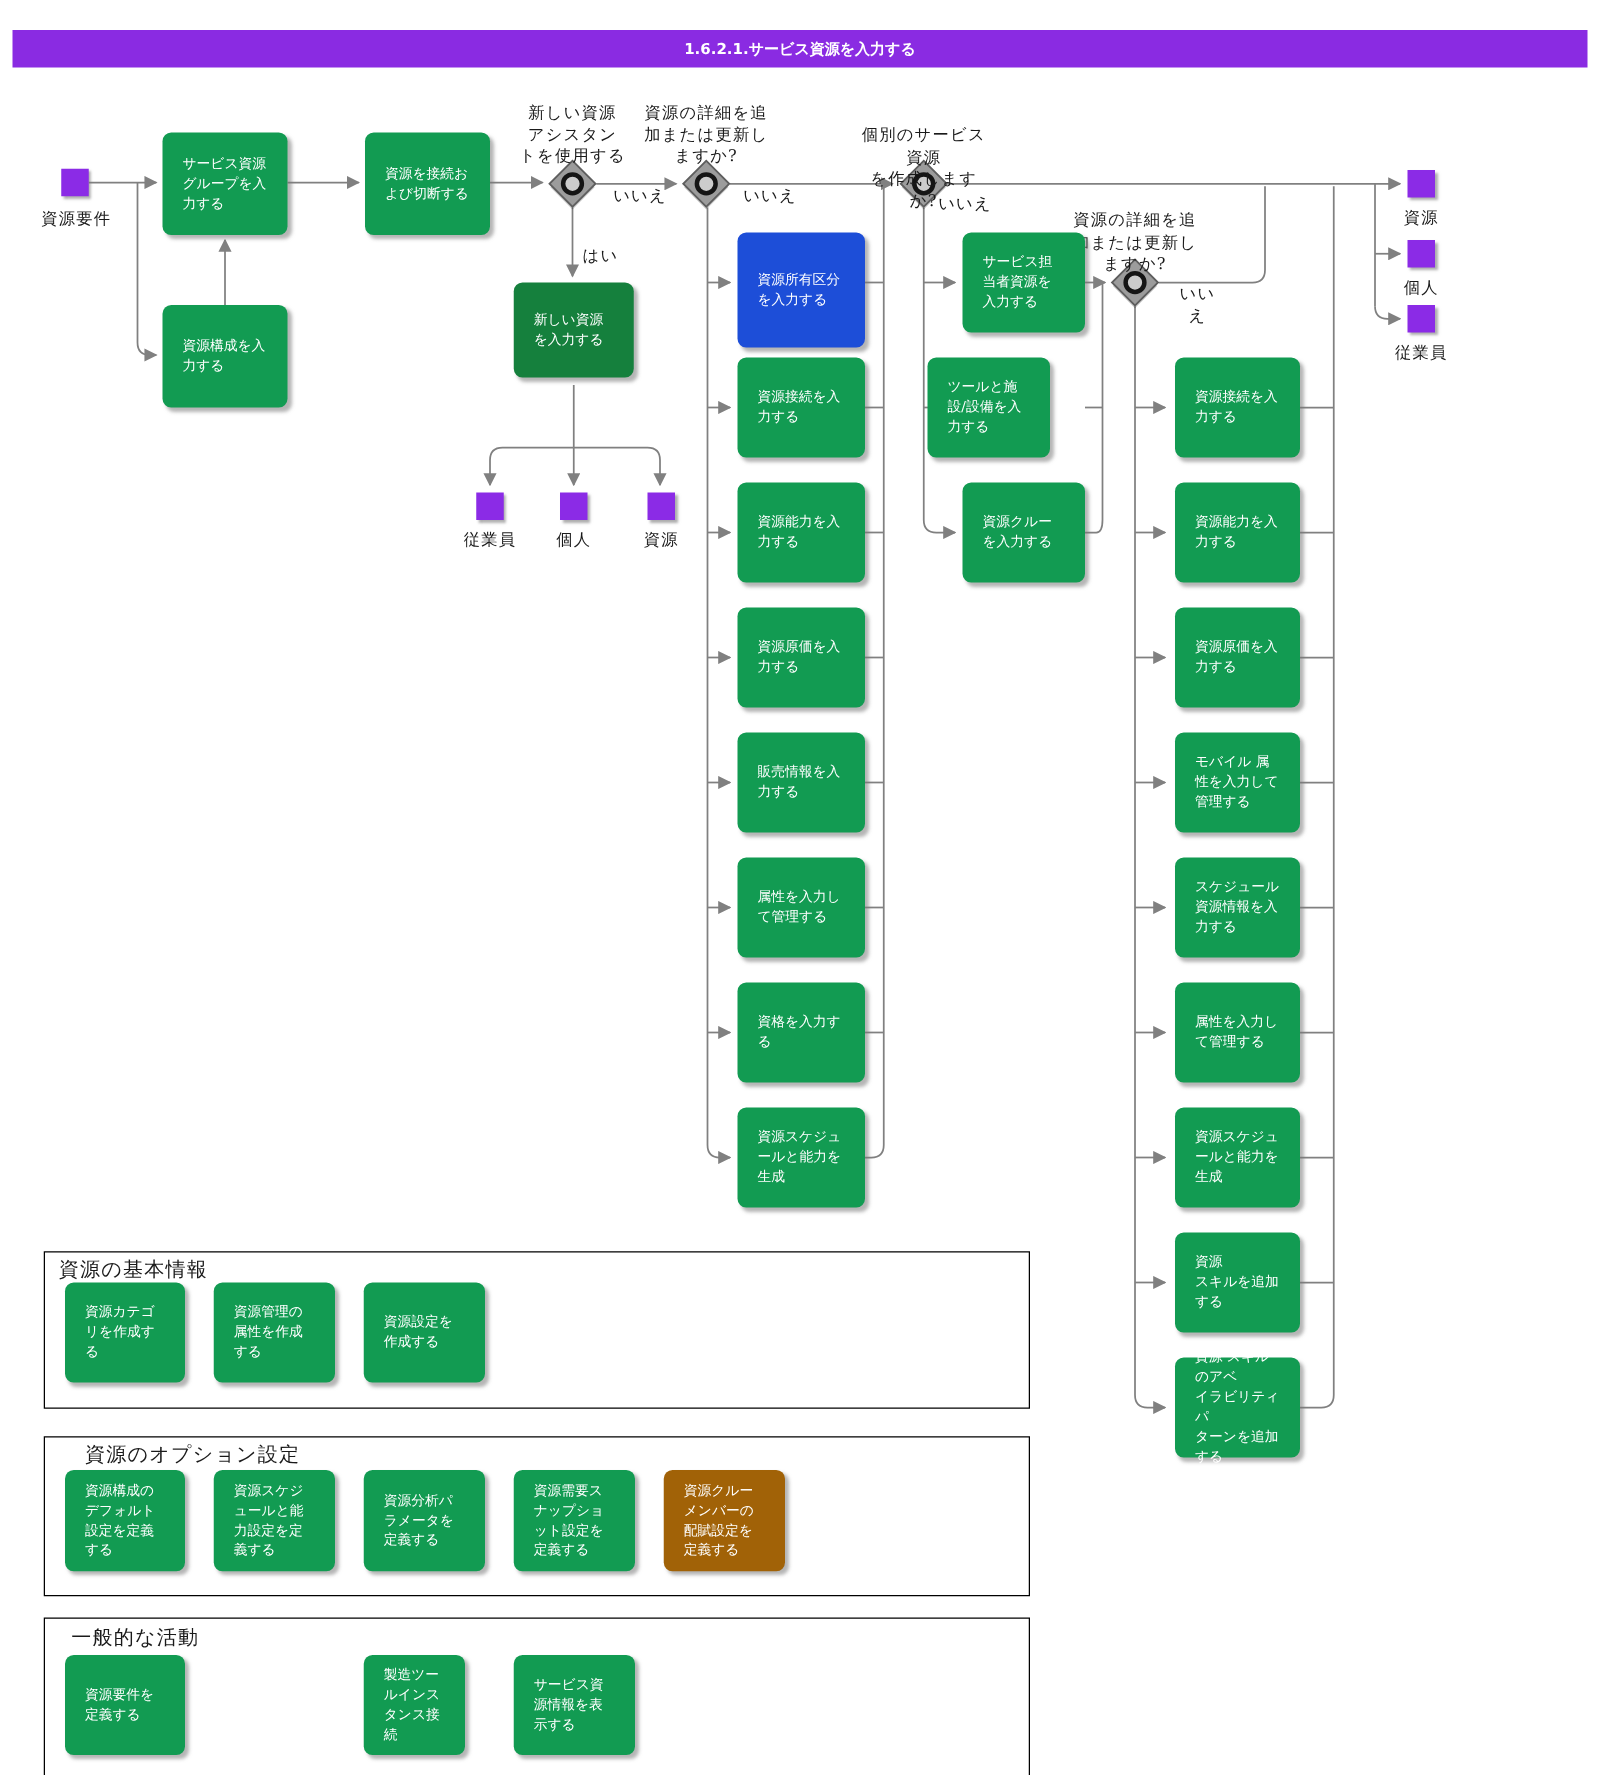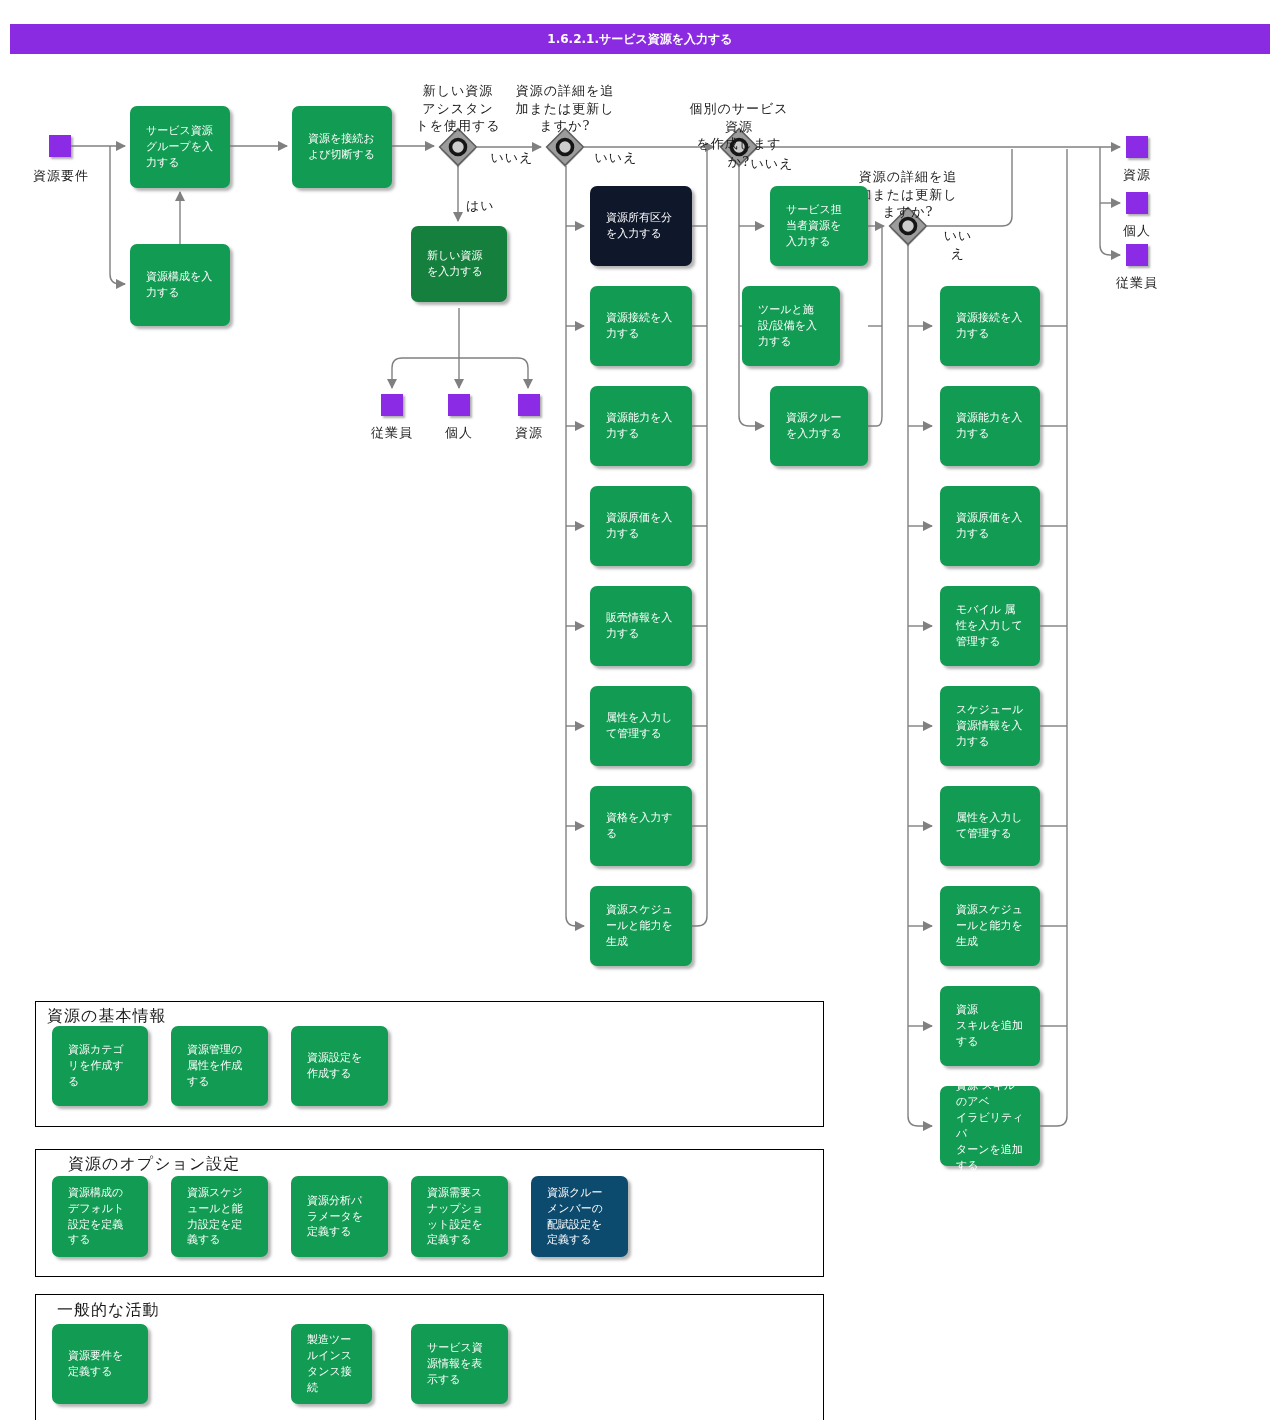--- a/index.html
+++ b/index.html
@@ -165,21 +165,21 @@
   <div class="lbl" style="left:938px;top:211px;width:40px;">いい
 え</div>
 
   <div class="evt" style="left:381px;top:378px;background:#8B2BE6;"></div>
   <div class="lbl" style="left:352px;top:408px;width:80px;">従業員</div>
   <div class="evt" style="left:448px;top:378px;background:#8B2BE6;"></div>
   <div class="lbl" style="left:419px;top:408px;width:80px;">個人</div>
   <div class="evt" style="left:518px;top:378px;background:#8B2BE6;"></div>
   <div class="lbl" style="left:489px;top:408px;width:80px;">資源</div>
 
-  <div class="fbox" style="left:590px;top:170px;width:102px;height:80px;background:#0f172a;">資源所有区分を入力する</div>
+  <div class="fbox" style="left:590px;top:170px;width:102px;height:92px;background:#1d4ed8;">資源所有区分を入力する</div>
   <div class="fbox" style="left:590px;top:270px;width:102px;height:80px;background:#129B52;">資源接続を入力する</div>
   <div class="fbox" style="left:590px;top:370px;width:102px;height:80px;background:#129B52;">資源能力を入力する</div>
   <div class="fbox" style="left:590px;top:470px;width:102px;height:80px;background:#129B52;">資源原価を入力する</div>
   <div class="fbox" style="left:590px;top:570px;width:102px;height:80px;background:#129B52;">販売情報を入力する</div>
   <div class="fbox" style="left:590px;top:670px;width:102px;height:80px;background:#129B52;">属性を入力して管理する</div>
   <div class="fbox" style="left:590px;top:770px;width:102px;height:80px;background:#129B52;">資格を入力する</div>
   <div class="fbox" style="left:590px;top:870px;width:102px;height:80px;background:#129B52;">資源スケジュールと能力を生成</div>
 
   <div class="fbox" style="left:770px;top:170px;width:98px;height:80px;background:#129B52;">サービス担当者資源を入力する</div>
   <div class="fbox" style="left:742px;top:270px;width:98px;height:80px;background:#129B52;">ツールと施設/設備を入力する</div>
@@ -210,21 +210,21 @@
   <div class="fbox" style="left:52px;top:1010px;width:96px;height:80px;background:#129B52;">資源カテゴリを作成する</div>
   <div class="fbox" style="left:171px;top:1010px;width:97px;height:80px;background:#129B52;">資源管理の属性を作成する</div>
   <div class="fbox" style="left:291px;top:1010px;width:97px;height:80px;background:#129B52;">資源設定を作成する</div>
 
   <div class="sec" style="left:35px;top:1133px;width:787px;height:126px;"></div>
   <div class="sec-title" style="left:68px;top:1138px;">資源のオプション設定</div>
   <div class="fbox" style="left:52px;top:1160px;width:96px;height:81px;background:#129B52;">資源構成のデフォルト設定を定義する</div>
   <div class="fbox" style="left:171px;top:1160px;width:97px;height:81px;background:#129B52;">資源スケジュールと能力設定を定義する</div>
   <div class="fbox" style="left:291px;top:1160px;width:97px;height:81px;background:#129B52;">資源分析パラメータを定義する</div>
   <div class="fbox" style="left:411px;top:1160px;width:97px;height:81px;background:#129B52;">資源需要スナップショット設定を定義する</div>
-  <div class="fbox" style="left:531px;top:1160px;width:97px;height:81px;background:#0c4a6e;">資源クルー メンバーの配賦設定を定義する</div>
+  <div class="fbox" style="left:531px;top:1160px;width:97px;height:81px;background:#a16207;">資源クルー メンバーの配賦設定を定義する</div>
 
   <div class="sec" style="left:35px;top:1278px;width:787px;height:125px;"></div>
   <div class="sec-title" style="left:57px;top:1284px;">一般的な活動</div>
   <div class="fbox" style="left:52px;top:1308px;width:96px;height:80px;background:#129B52;">資源要件を定義する</div>
   <div class="fbox" style="left:291px;top:1308px;width:81px;height:80px;background:#129B52;">製造ツールインスタンス接続</div>
   <div class="fbox" style="left:411px;top:1308px;width:97px;height:80px;background:#129B52;">サービス資源情報を表示する</div>
 
 </div>
 
 </body></html>

